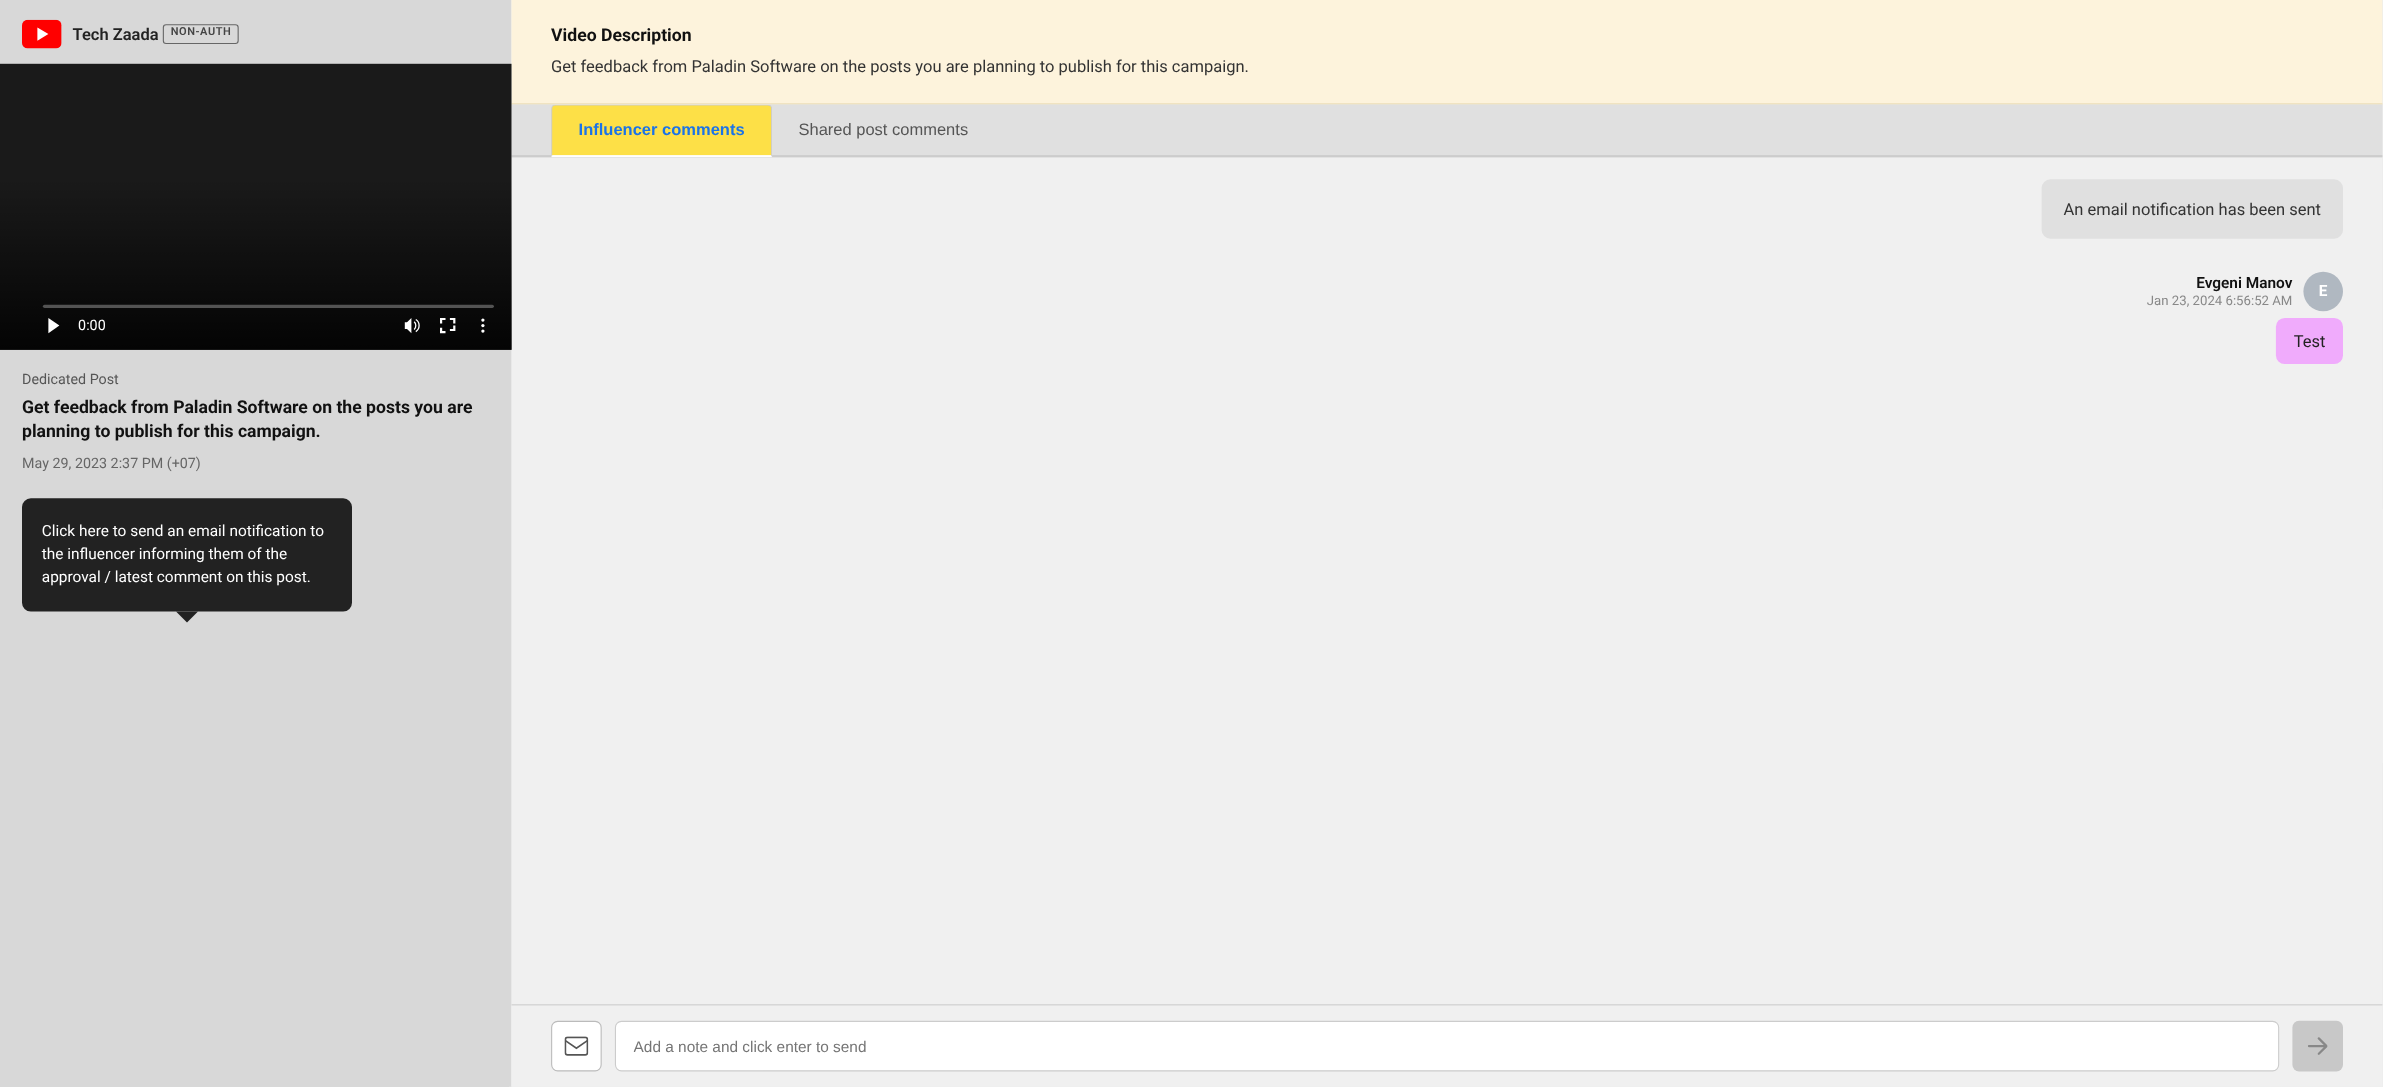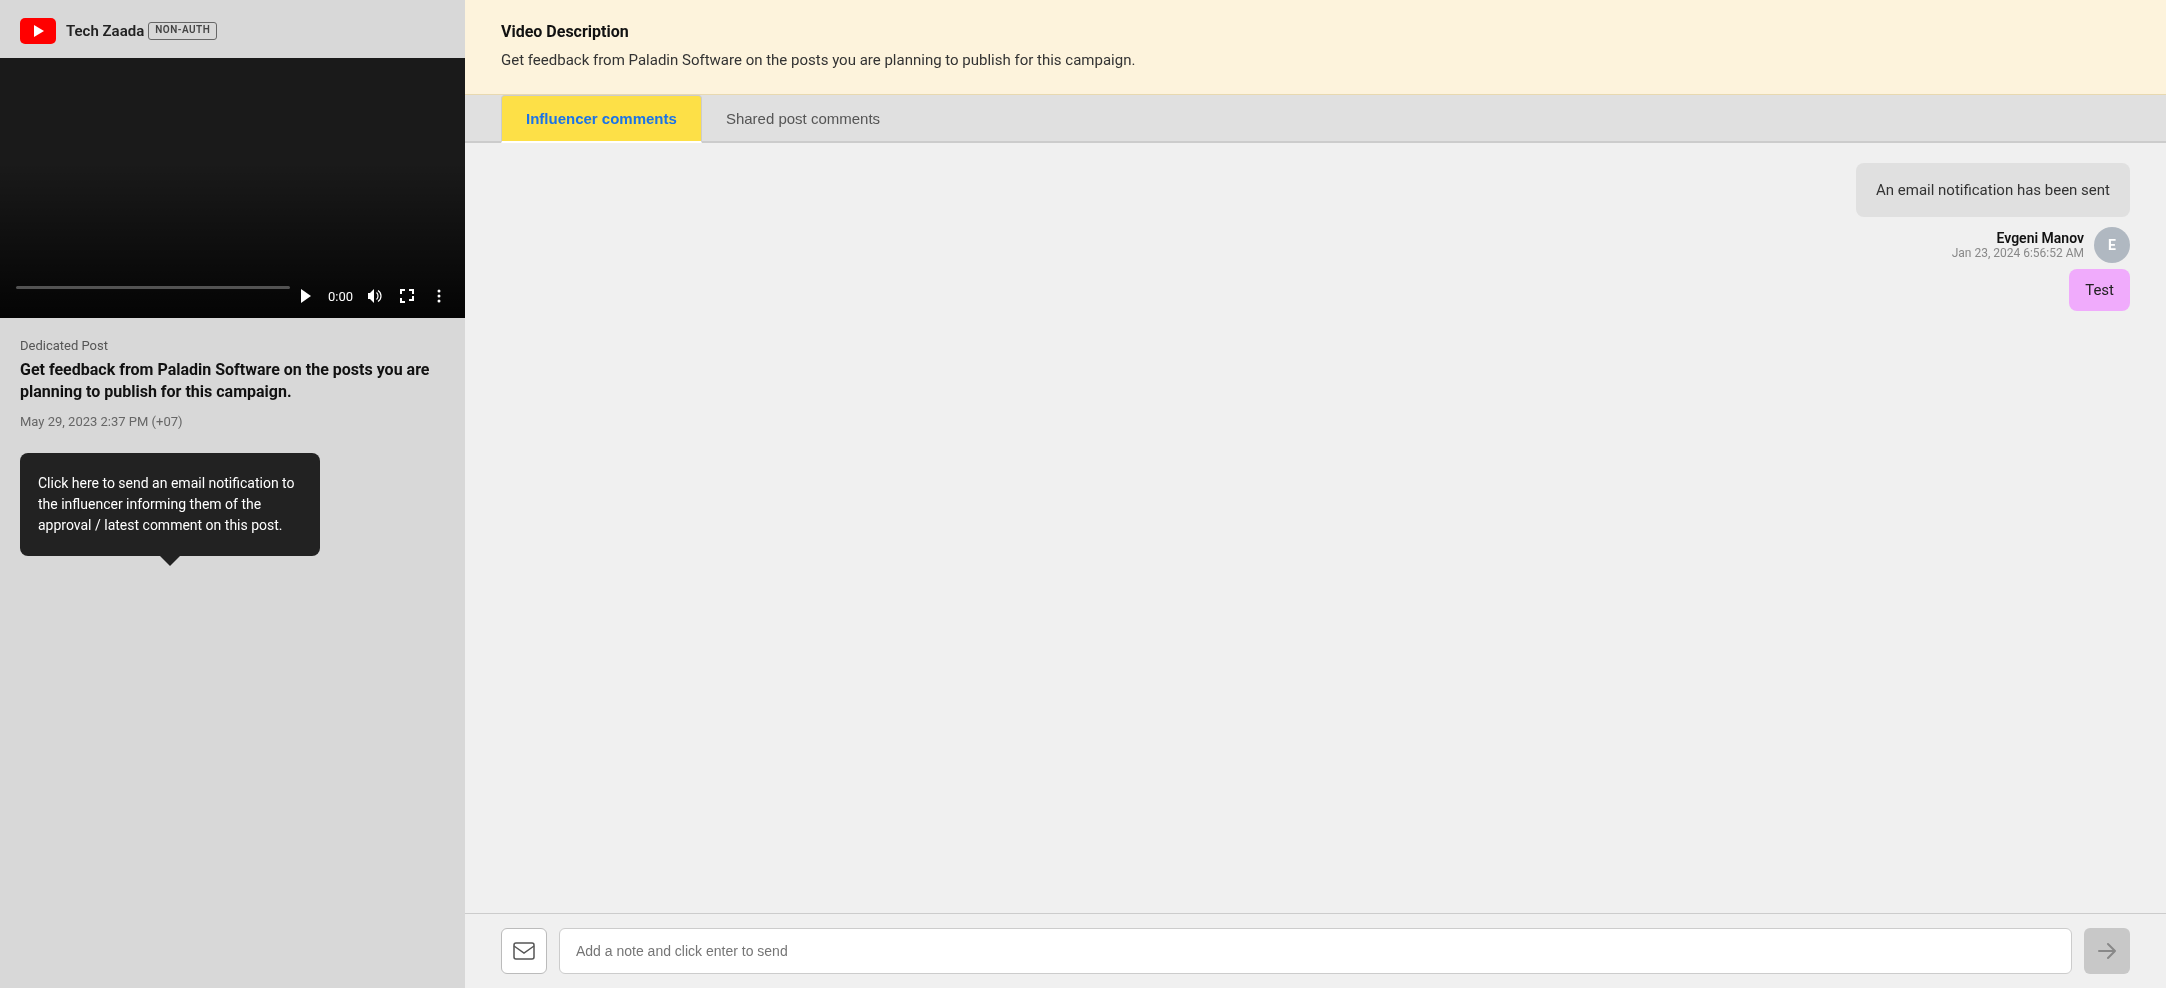--- a/index.html
+++ b/index.html
@@ -74,22 +74,23 @@
       right: 0;
       height: 100%;
       background: linear-gradient(to bottom, transparent 40%, rgba(0,0,0,0.85) 100%);
     }
 
     .video-controls {
       position: relative;
       z-index: 2;
       padding: 8px 16px 12px;
       display: flex;
-      flex-direction: row;
+      flex-direction: column;
       gap: 6px;
+      margin-left: 23px;
     }
 
     .progress-bar-container {
       width: 100%;
       height: 3px;
       background: rgba(255,255,255,0.3);
       border-radius: 2px;
     }
 
     .progress-bar-fill {
@@ -234,21 +235,21 @@
       border-radius: 4px 4px 0 0;
     }
 
     
     .comments-area {
       flex: 1;
       overflow-y: auto;
       padding: 20px 36px;
       display: flex;
       flex-direction: column;
-      gap: 10px;
+      gap: 30px;
     }
 
     
     .system-message {
       align-self: flex-end;
       background: #e0e0e0;
       padding: 16px 20px;
       border-radius: 8px;
       max-width: 360px;
       font-size: 15px;

